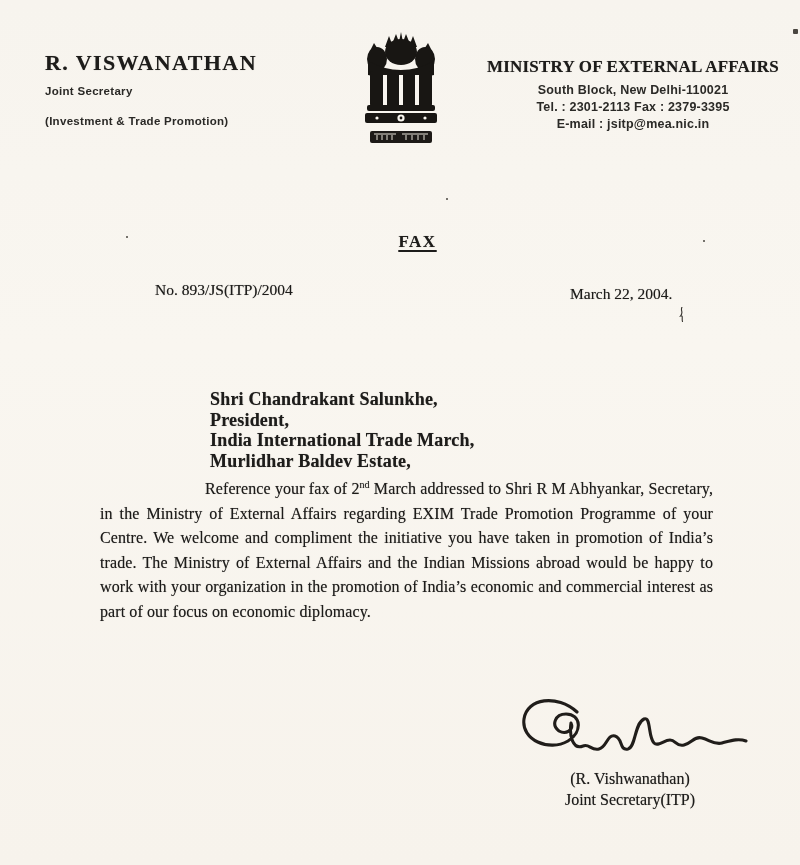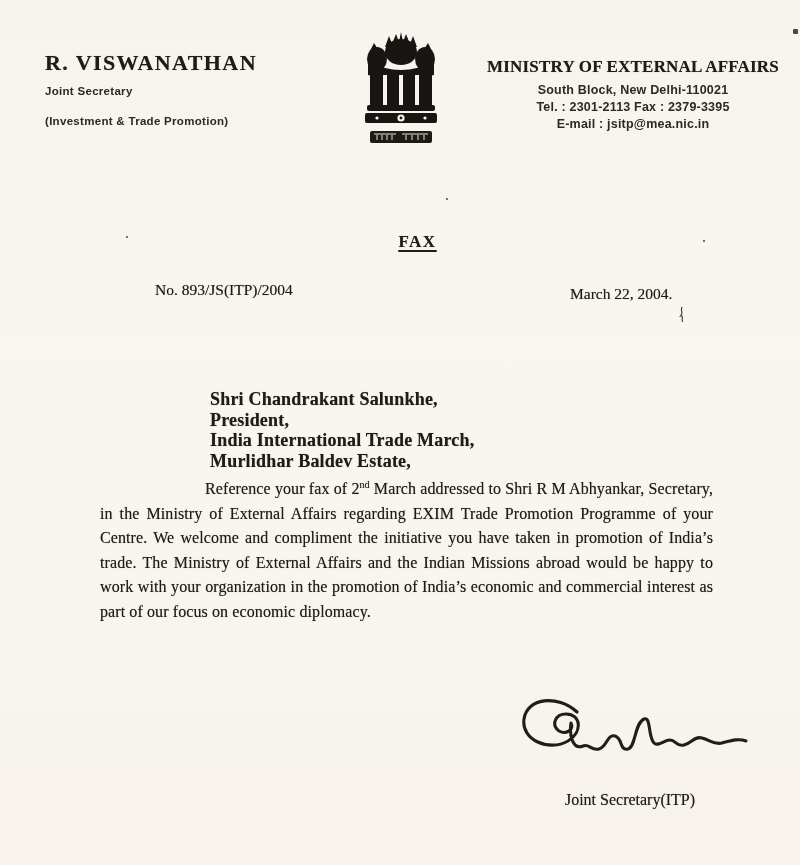--- a/index.html
+++ b/index.html
@@ -185,19 +185,20 @@
                C 110 46 106 59 115 57
                C 123 55 121 32 131 27
                C 138 24 135 45 141 51
                C 145 55 151 48 157 48
                C 163 48 163 55 171 53
                C 179 51 181 44 189 46
                C 197 48 201 53 209 51
                C 217 49 225 46 233 49" stroke="#201d1a" stroke-width="3.1" fill="none" stroke-linecap="round" stroke-linejoin="round"></path>
     </svg>
   </div>
+  <div class="sig-name ink">(R. Vishwanathan)</div>
   <div class="sig-title ink">Joint Secretary(ITP)</div>
 
   <div class="speck" style="left:793px;top:29px;width:5px;height:5px;"></div>
   <div class="speck" style="left:446px;top:198px;width:2px;height:2px;"></div>
   <div class="speck" style="left:126px;top:236px;width:2px;height:2px;"></div>
   <div class="speck" style="left:703px;top:240px;width:2px;height:2px;"></div>
 </div>
 
 </body></html>

